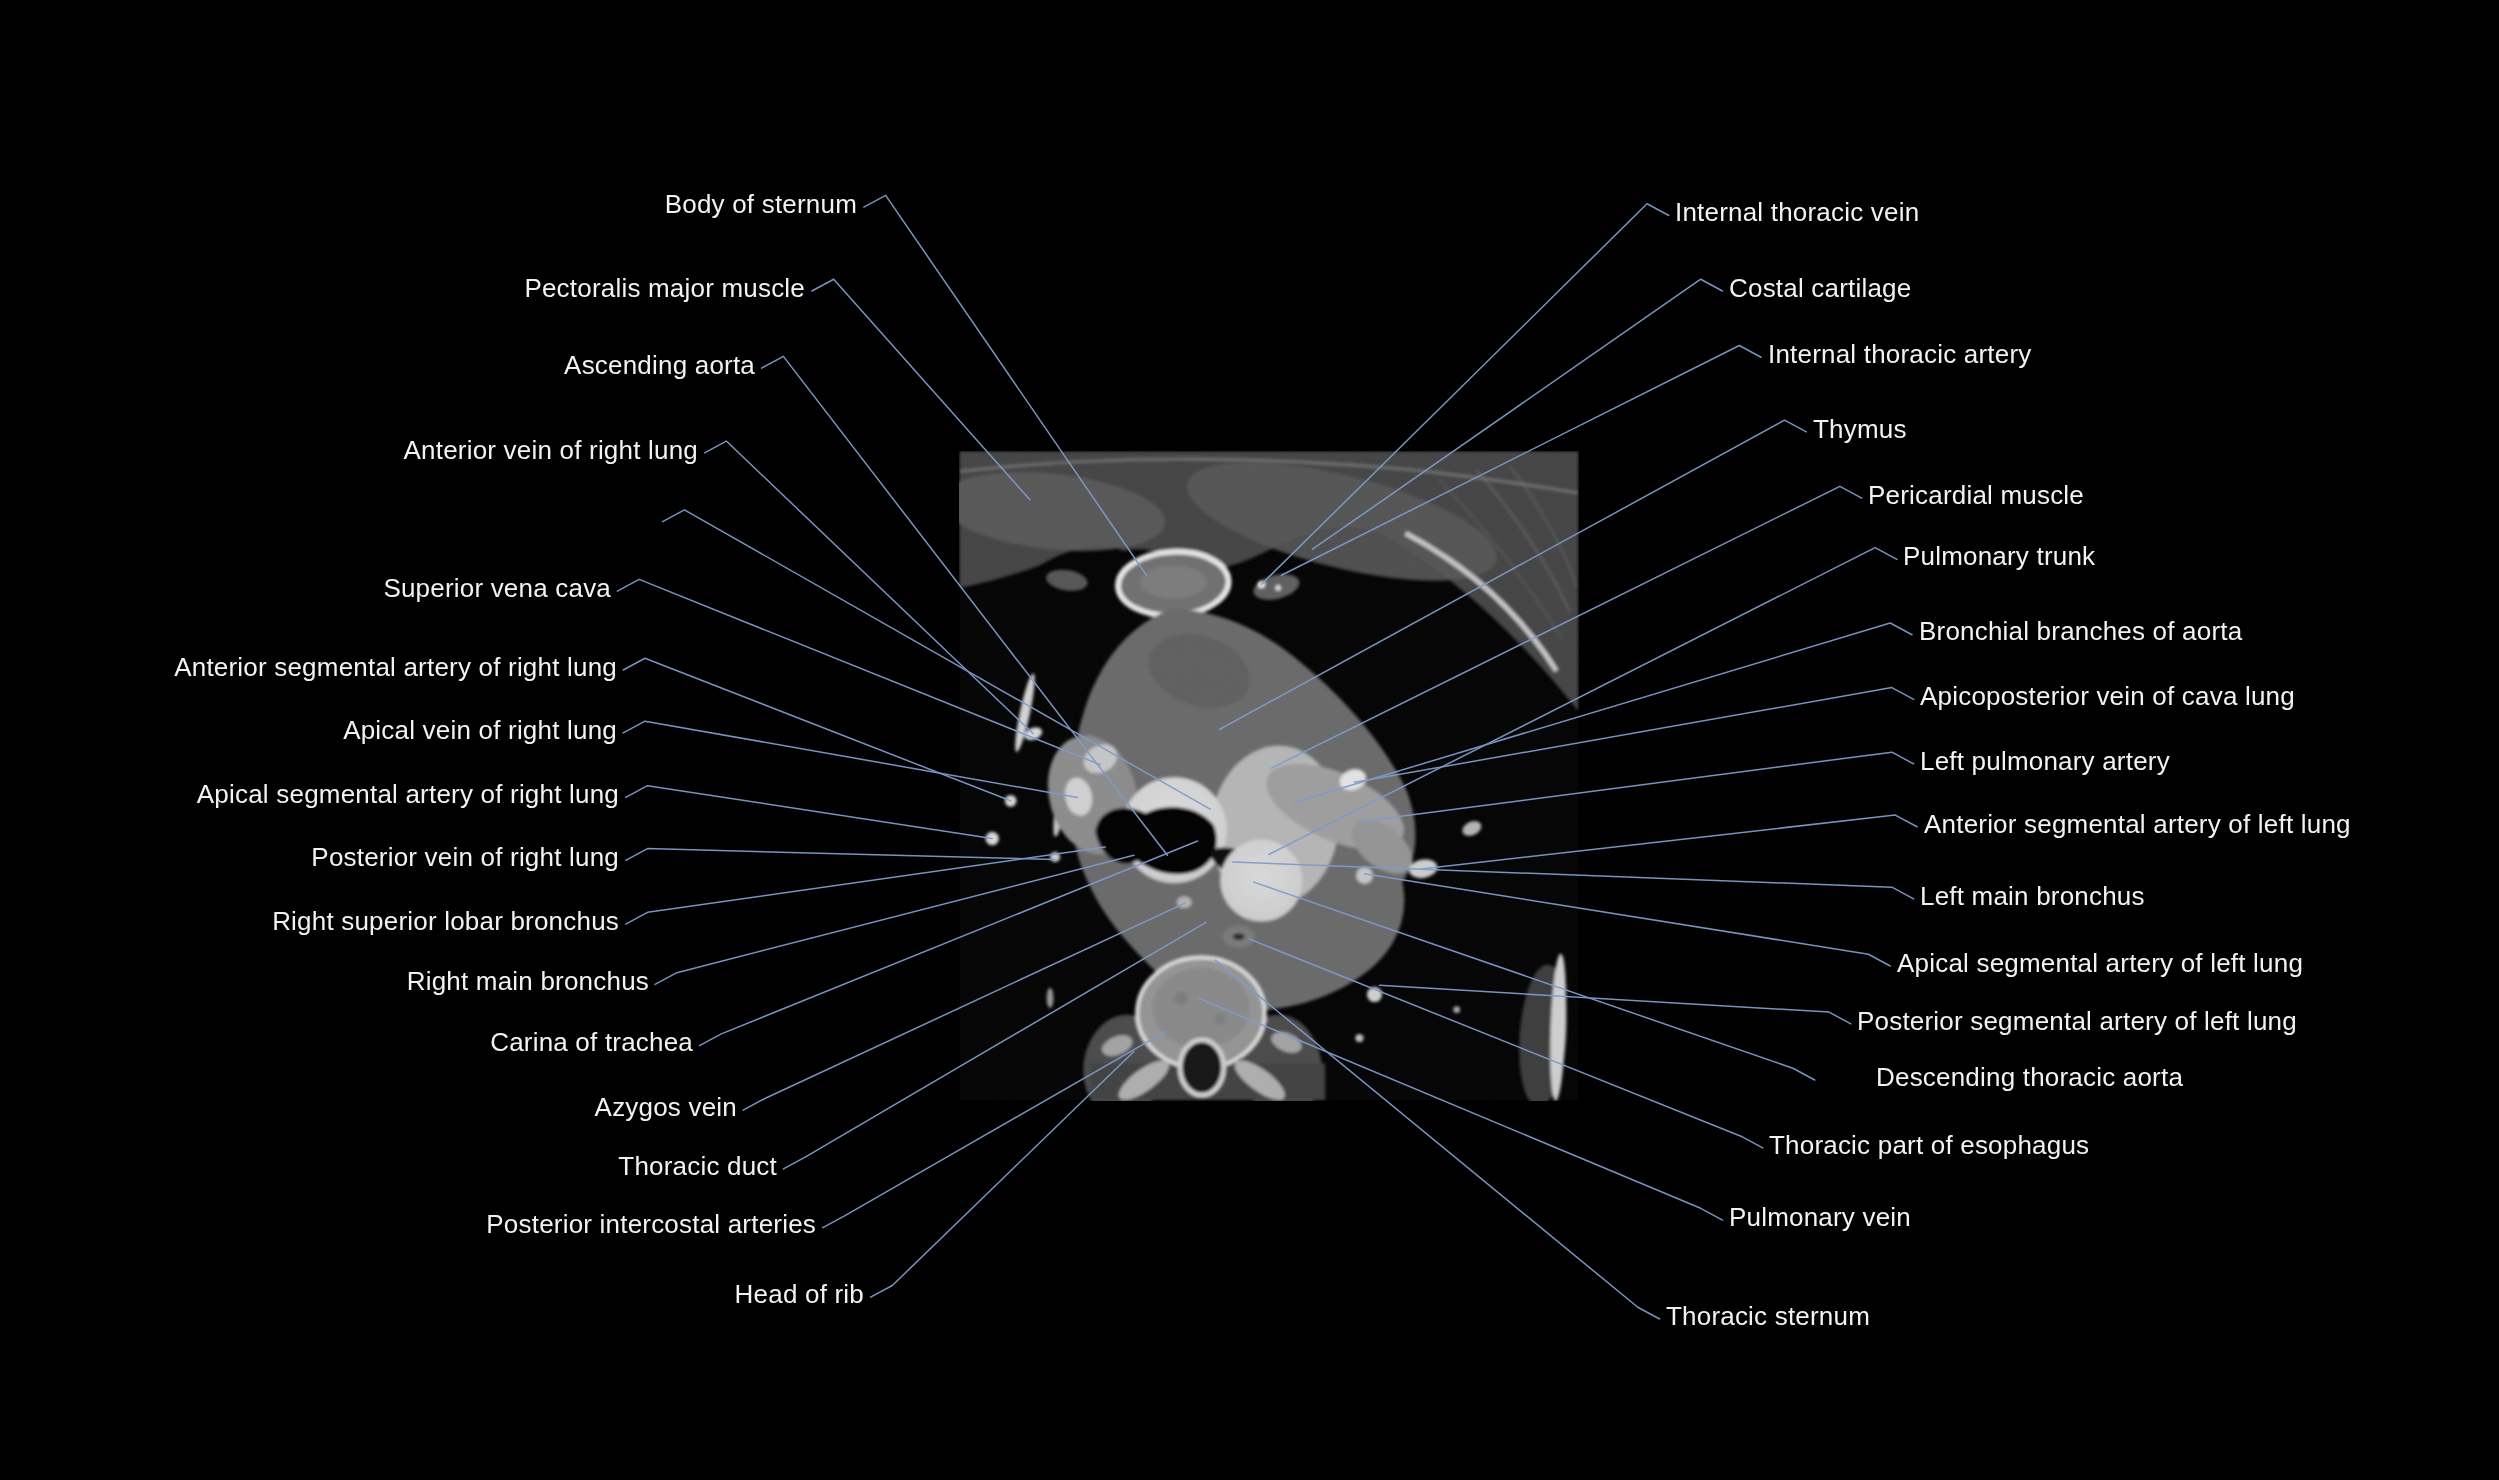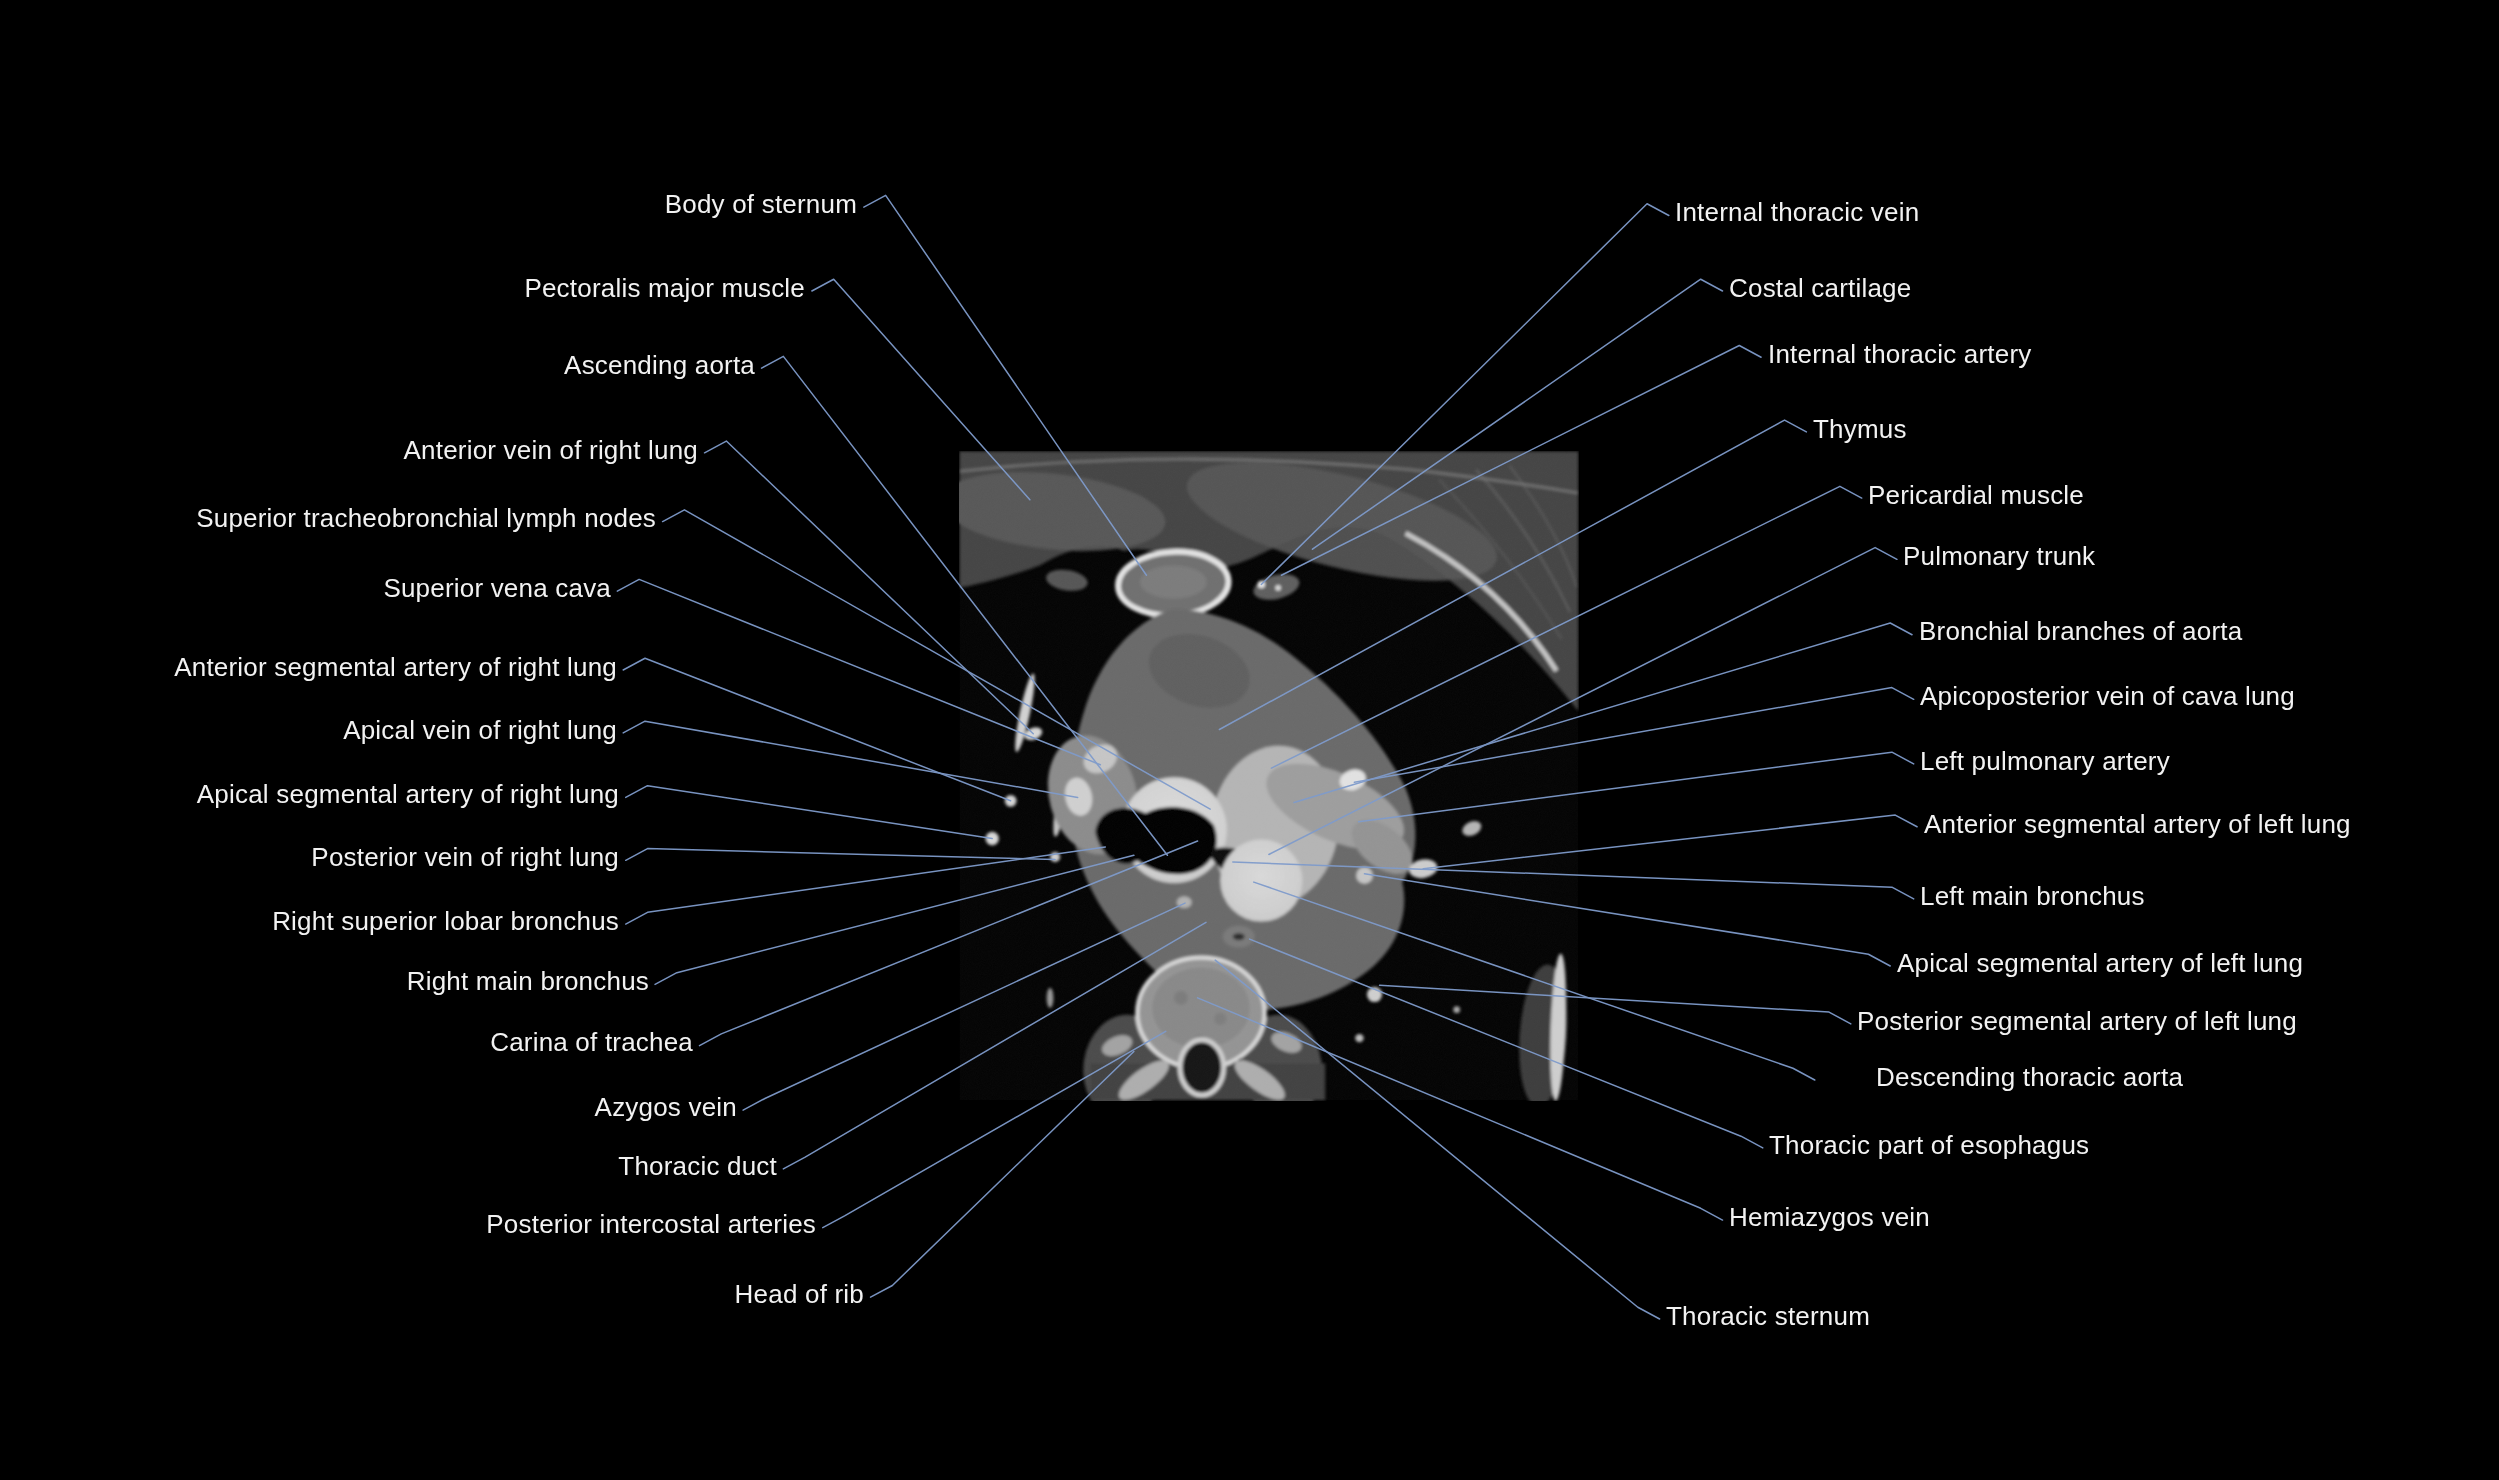--- a/index.html
+++ b/index.html
@@ -161,21 +161,20 @@
     <polyline points="2164,1288 2138,1274 1495,1052"></polyline>
     <polyline points="2102,1369 2076,1355 1490,1120"></polyline>
     <polyline points="2054,1455 2028,1441 1428,1190"></polyline>
     <polyline points="1979,1573 1953,1559 1449,1145"></polyline>
   </svg>
 
   <div class="lbl left" style="right:1643px;top:188px">Body of sternum</div>
   <div class="lbl left" style="right:1695px;top:272px">Pectoralis major muscle</div>
   <div class="lbl left" style="right:1745px;top:349px">Ascending aorta</div>
   <div class="lbl left" style="right:1802px;top:434px">Anterior vein of right lung</div>
-  <div class="lbl left" style="right:1844px;top:502px">Superior tracheobronchial lymph nodes</div>
   <div class="lbl left" style="right:1889px;top:572px">Superior vena cava</div>
   <div class="lbl left" style="right:1883px;top:651px">Anterior segmental artery of right lung</div>
   <div class="lbl left" style="right:1883px;top:714px">Apical vein of right lung</div>
   <div class="lbl left" style="right:1881px;top:778px">Apical segmental artery of right lung</div>
   <div class="lbl left" style="right:1881px;top:841px">Posterior vein of right lung</div>
   <div class="lbl left" style="right:1881px;top:905px">Right superior lobar bronchus</div>
   <div class="lbl left" style="right:1851px;top:965px">Right main bronchus</div>
   <div class="lbl left" style="right:1807px;top:1026px">Carina of trachea</div>
   <div class="lbl left" style="right:1763px;top:1091px">Azygos vein</div>
   <div class="lbl left" style="right:1723px;top:1150px">Thoracic duct</div>
@@ -190,17 +189,17 @@
   <div class="lbl" style="left:1903px;top:540px">Pulmonary trunk</div>
   <div class="lbl" style="left:1919px;top:615px">Bronchial branches of aorta</div>
   <div class="lbl" style="left:1920px;top:680px">Apicoposterior vein of cava lung</div>
   <div class="lbl" style="left:1920px;top:745px">Left pulmonary artery</div>
   <div class="lbl" style="left:1924px;top:808px">Anterior segmental artery of left lung</div>
   <div class="lbl" style="left:1920px;top:880px">Left main bronchus</div>
   <div class="lbl" style="left:1897px;top:947px">Apical segmental artery of left lung</div>
   <div class="lbl" style="left:1857px;top:1005px">Posterior segmental artery of left lung</div>
   <div class="lbl" style="left:1876px;top:1061px">Descending thoracic aorta</div>
   <div class="lbl" style="left:1769px;top:1129px">Thoracic part of esophagus</div>
-  <div class="lbl" style="left:1729px;top:1201px">Hemiazygos vein</div>
+  <div class="lbl" style="left:1729px;top:1201px">Pulmonary vein</div>
   <div class="lbl" style="left:1666px;top:1300px">Thoracic sternum</div>
 
 </div>
 
 
 </body></html>

